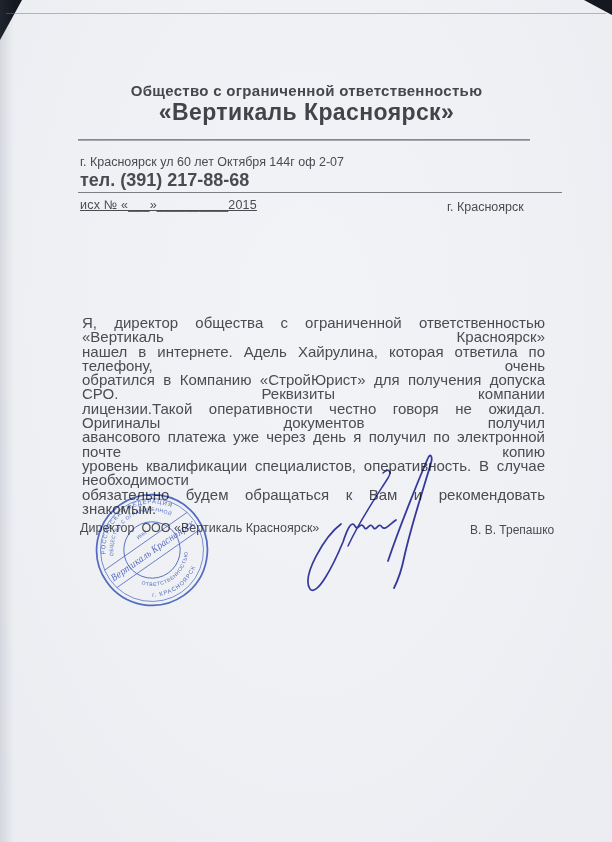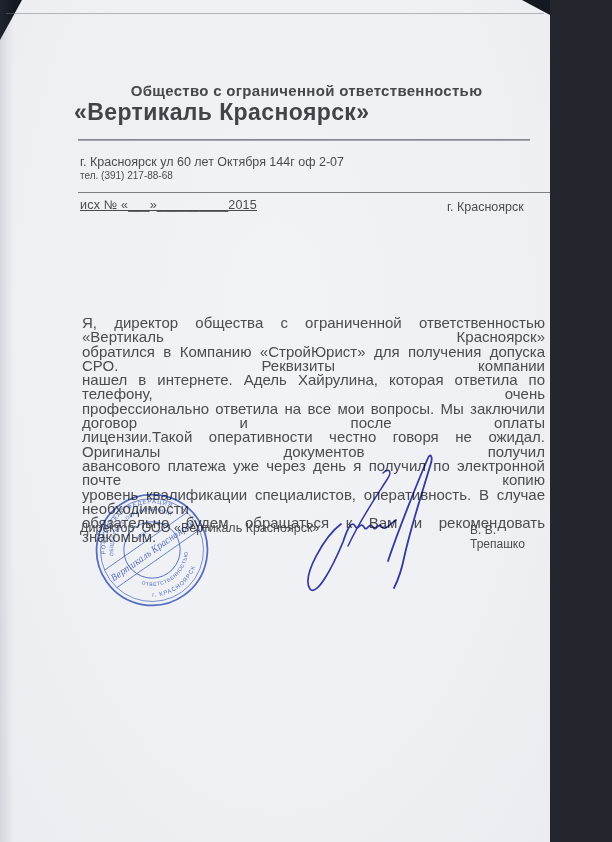--- a/index.html
+++ b/index.html
@@ -1,37 +1,37 @@
 <!DOCTYPE html>
 <html><head>
 <meta charset="utf-8">
 <style>
   html,body{margin:0;padding:0;}
   body{width:612px;height:842px;background:#23262c;}
   .page{
-    position:relative;width:538px;height:842px;overflow:hidden;
+    position:relative;width:612px;height:842px;overflow:hidden;
     background:radial-gradient(ellipse at 50% 38%, #f2f3f7 0%, #eef0f4 60%, #eaecf1 100%);
-    font-family:"Liberation Sans", sans-serif;color:#47484d;padding-left:12px;
+    font-family:"Liberation Sans", sans-serif;color:#47484d;
   }
   .corner-tl{position:absolute;top:0;left:0;width:22px;height:40px;background:#141821;
     clip-path:polygon(0 0,100% 0,0 100%);}
   .corner-tr{position:absolute;top:0;right:0;width:28px;height:15px;background:#141821;
     clip-path:polygon(0 0,100% 0,100% 100%);}
   .top-edge{position:absolute;top:13px;left:6px;right:6px;height:1px;background:rgba(115,119,130,.5);}
   .left-shade{position:absolute;top:0;left:0;bottom:0;width:14px;
     background:linear-gradient(to right,rgba(95,100,115,.16),rgba(95,100,115,0));}
 
   .title1{position:absolute;top:82px;left:74px;width:465px;text-align:center;
     font-size:15px;font-weight:bold;color:#46474c;letter-spacing:.3px;}
-  .title2{position:absolute;top:99px;left:74px;width:465px;
+  .title2{position:absolute;top:99px;left:74px;width:465px;text-align:center;
     font-size:23px;font-weight:bold;color:#434449;letter-spacing:.4px;}
   .rule1{position:absolute;top:139px;left:78px;width:452px;height:2px;
     background:linear-gradient(to bottom,#73757c,#b6b8bf);}
   .addr1{position:absolute;top:155px;left:80px;font-size:12.5px;color:#4a4b50;}
-  .addr2{position:absolute;top:170px;left:80px;font-size:10px;color:#4a4b50;}
+  .addr2{position:absolute;top:170px;left:80px;font-size:18px;color:#4a4b50;font-weight:bold;}
   .rule2{position:absolute;top:192px;left:78px;width:484px;height:1.4px;background:#7c7e85;}
   .refline{position:absolute;top:198px;left:80px;font-size:12.5px;color:#4a4b50;letter-spacing:.2px;text-decoration:underline;}
   .cityline{position:absolute;top:200px;left:447px;font-size:12.5px;color:#4a4b50;}
 
   .bodytext{position:absolute;top:316px;left:82px;width:463px;font-size:15px;
     line-height:14.3px;color:#4b4c51;}
   .bodytext .ln{text-align:justify;text-align-last:justify;}
   .bodytext .ln.last{text-align-last:left;}
 
   .sig-label{position:absolute;top:521px;left:80px;font-size:12.5px;color:#4a4b50;white-space:pre;}
@@ -56,23 +56,22 @@
 
   <div class="addr1">г. Красноярск ул 60 лет Октября 144г оф 2-07</div>
   <div class="addr2">тел. (391) 217-88-68</div>
   <div class="rule2"></div>
 
   <div class="refline">исх № «___»__________2015</div>
   <div class="cityline">г. Красноярск</div>
 
   <div class="bodytext">
     <div class="ln">Я, директор общества с ограниченной ответственностью «Вертикаль Красноярск»</div>
+    <div class="ln">нашел в интернете. Адель Хайрулина, которая ответила по телефону, очень</div>
     <div class="ln">обратился в Компанию «СтройЮрист» для получения допуска СРО. Реквизиты компании</div>
-    <div class="ln">нашел в интернете. Адель Хайрулина, которая ответила по телефону, очень</div>
-    <div class="ln">профессионально ответила на все мои вопросы. Мы заключили договор и после оплаты</div>
     <div class="ln">лицензии.Такой оперативности честно говоря не ожидал. Оригиналы документов получил</div>
     <div class="ln">авансового платежа уже через день я получил по электронной почте копию</div>
     <div class="ln">уровень квалификации специалистов, оперативность. В случае необходимости</div>
     <div class="ln last">обязательно будем обращаться к Вам и рекомендовать знакомым.</div>
   </div>
 
   <div class="sig-label">Директор  ООО «Вертикаль Красноярск»</div>
   <div class="sig-name">В. В. Трепашко</div>
 
   <svg class="stamp" width="136" height="136" viewBox="0 0 140 140">

